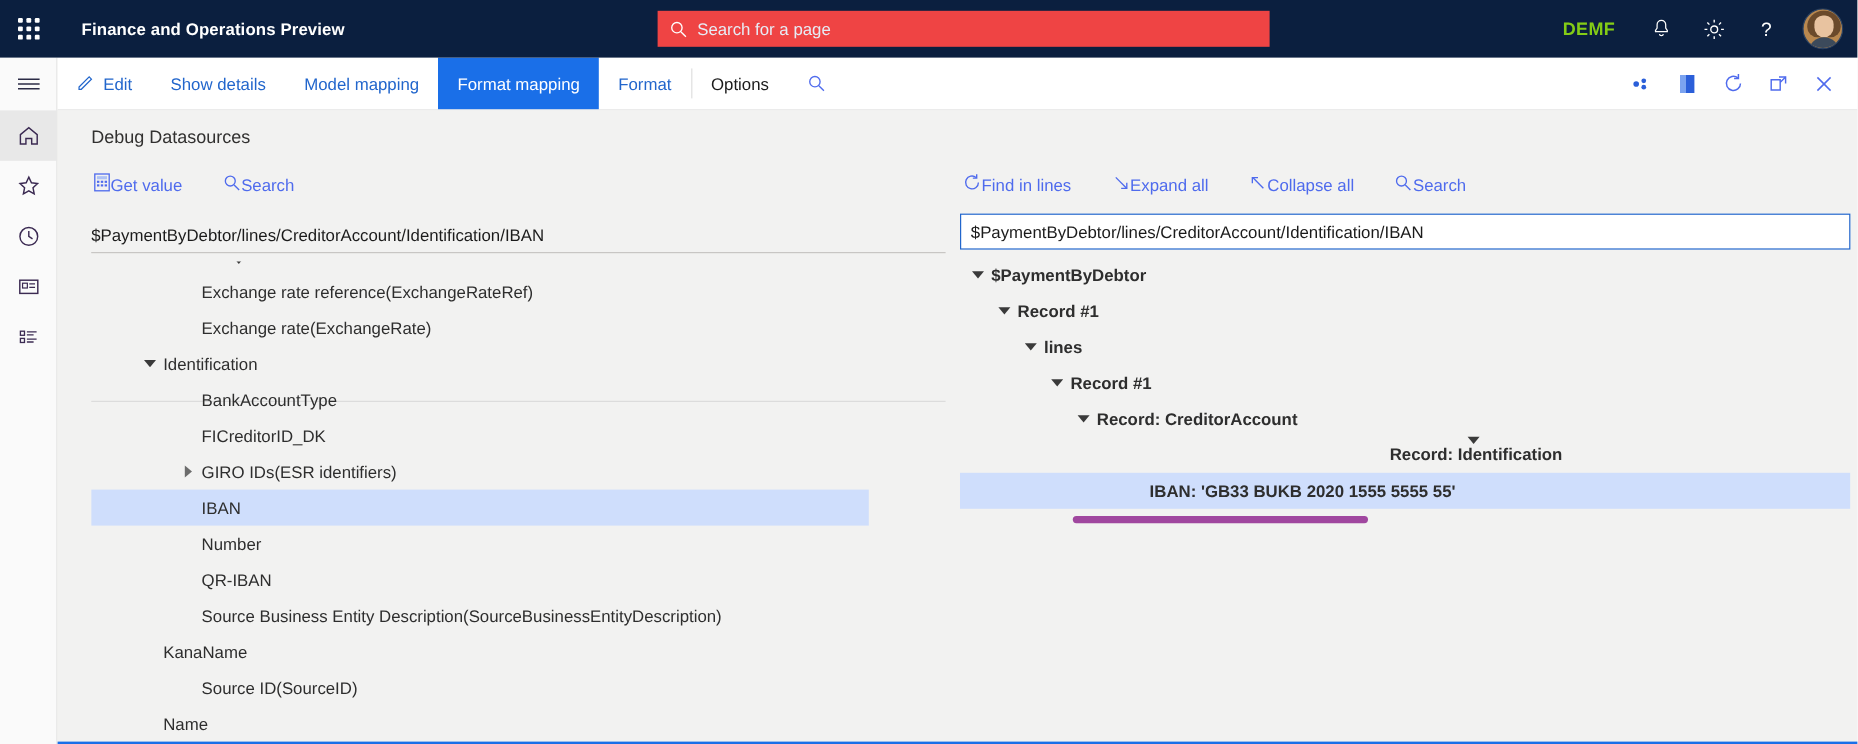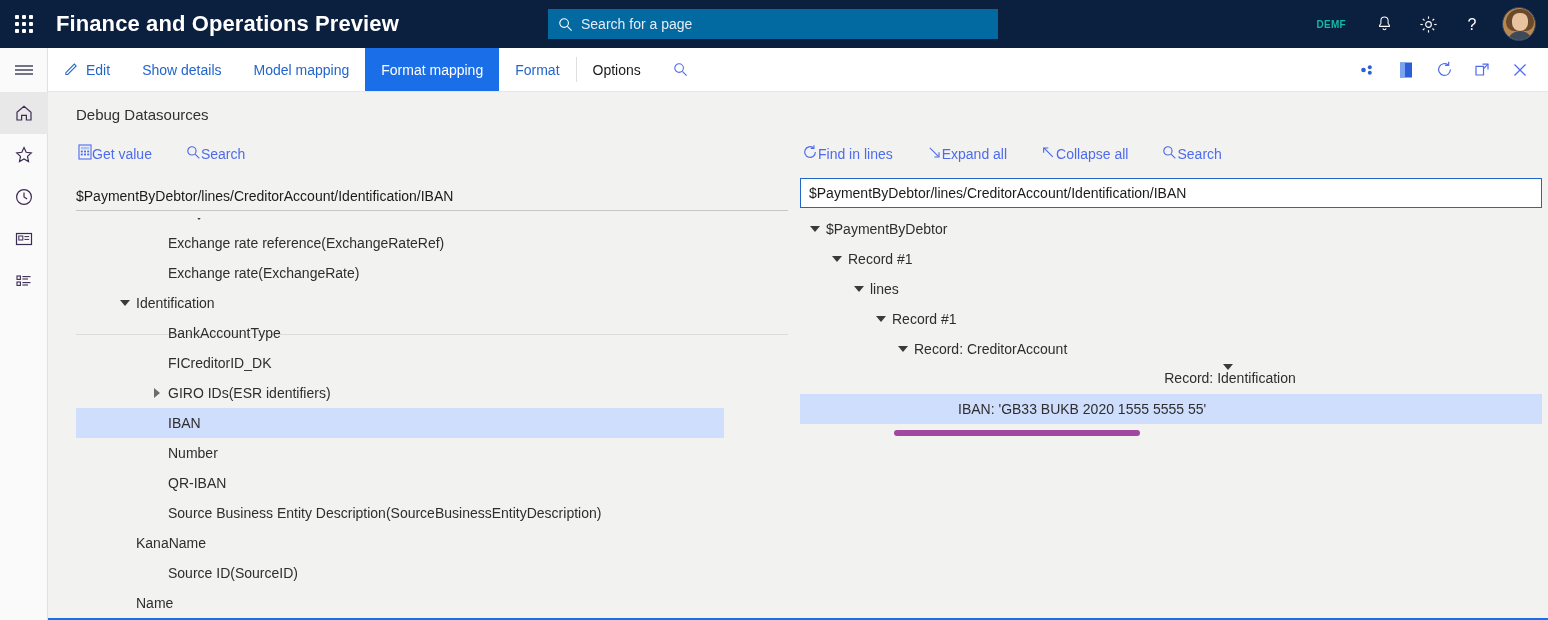--- a/index.html
+++ b/index.html
@@ -24,44 +24,44 @@
     cursor: pointer;
   }
   .waffle-grid {
     display: grid;
     grid-template-columns: repeat(3, 4px);
     grid-template-rows: repeat(3, 4px);
     gap: 3px;
   }
   .waffle-grid i { display: block; width: 4px; height: 4px; background: #ffffff; border-radius: 1px; }
   .app-title {
-    font-size: 22px; font-weight: bold; letter-spacing: .1px;
-    margin-left: 8px; color: #ffffff; white-space: nowrap;
+    font-size: 14px; font-weight: bold; letter-spacing: .1px;
+    margin-left: 20px; color: #ffffff; white-space: nowrap;
   }
   .search-wrap {
     position: absolute; left: 548px; top: 9px;
-    width: 450px; height: 30px;
-    background: #0369a1;
+    width: 510px; height: 30px;
+    background: #ef4444;
     display: flex; align-items: center;
     padding: 0 10px;
   }
   .search-wrap .mag { margin-right: 8px; display: flex; }
   .search-input {
     background: transparent; border: none; outline: none;
     color: #ffffff; font-size: 14px;
     font-family: "Liberation Sans", sans-serif;
     width: 100%;
   }
   .search-input::placeholder { color: #e6ecf5; opacity: 1; }
   .topbar-right {
     margin-left: auto; display: flex; align-items: center;
     height: 48px; padding-right: 12px; gap: 0;
   }
   .company-code {
-    font-size: 10px; font-weight: bold; color: #14b8a6;
+    font-size: 15px; font-weight: bold; color: #84cc16;
     padding: 0 16px; letter-spacing: .3px; cursor: pointer;
   }
   .tb-icon {
     width: 44px; height: 48px;
     display: flex; align-items: center; justify-content: center;
     cursor: pointer;
   }
   .avatar {
     width: 34px; height: 34px; border-radius: 50%;
     margin-left: 8px;
@@ -166,21 +166,21 @@
     height: 30px;
   }
 
   
   .tree {
     margin-top: 6px;
     position: relative;
     overflow: hidden;
   }
   .tree-left { width: 712px; height: 402px; border-top: 1px solid transparent; }
-  .tree-right { width: 742px; height: 400px; }
+  .tree-right { width: 742px; height: 400px; font-weight: bold; }
 
   .trow {
     height: 30px;
     display: flex; align-items: center;
     font-size: 14px; color: #2e2e2e;
     cursor: pointer; position: relative;
   }
   .trow.sel { background: #cfdefc; }
   .trow .caret {
     width: 14px; min-width: 14px; display: flex;

